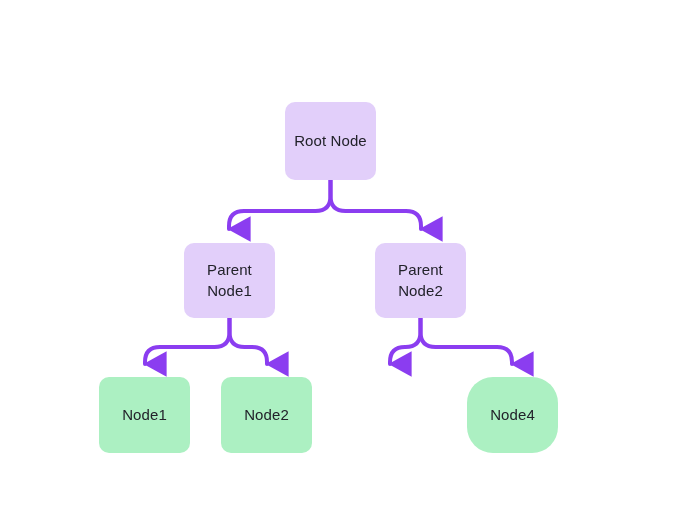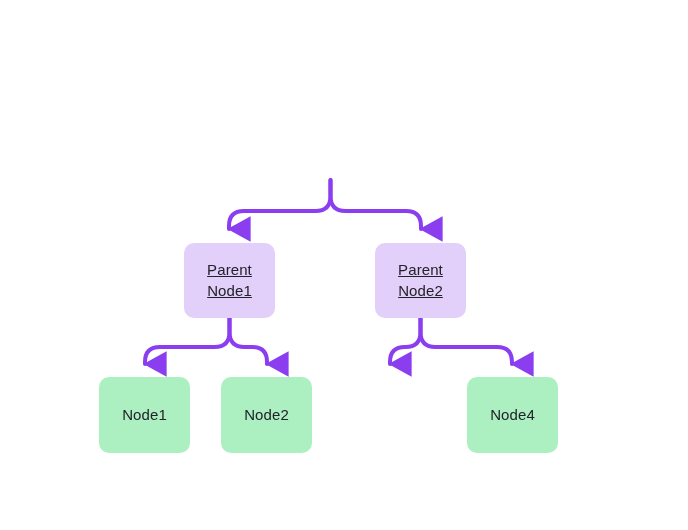--- a/index.html
+++ b/index.html
@@ -36,21 +36,21 @@
     border-radius: 10px;
     color: #22222a;
     font-size: 15px;
     line-height: 1.35;
     letter-spacing: 0.1px;
     font-weight: 400;
     white-space: pre-line;
     z-index: 2;
   }
   .node.root    { background: #e2cffa; }
-  .node.parent  { background: #e2cffa; text-decoration: underline; }
+  .node.parent  { background: #e2cffa; }
   .node.leaf    { background: #acf0c2; }
 </style>
 </head>
 <body>
 
 <div id="canvas">
 
   <svg id="edges" viewBox="0 0 688 530" width="688" height="530" aria-hidden="true">
     <defs>
       <marker id="arrowhead" markerWidth="7" markerHeight="7" refX="3.2" refY="6.0" orient="auto" markerUnits="strokeWidth">
@@ -64,21 +64,22 @@
 
     <path d="M 229.5 318 L 229.5 332 Q 229.5 347 214.5 347 L 160 347 Q 145 347 145 362 L 145 364" fill="none" stroke="#8b3df0" stroke-width="4" stroke-linecap="round" stroke-linejoin="round" marker-end="url(#arrowhead)"></path>
 
     <path d="M 229.5 318 L 229.5 332 Q 229.5 347 244.5 347 L 252 347 Q 267 347 267 362 L 267 364" fill="none" stroke="#8b3df0" stroke-width="4" stroke-linecap="round" stroke-linejoin="round" marker-end="url(#arrowhead)"></path>
 
     <path d="M 420.5 318 L 420.5 332 Q 420.5 347 405.5 347 L 405 347 Q 390 347 390 362 L 390 364" fill="none" stroke="#8b3df0" stroke-width="4" stroke-linecap="round" stroke-linejoin="round" marker-end="url(#arrowhead)"></path>
 
     <path d="M 420.5 318 L 420.5 332 Q 420.5 347 435.5 347 L 497 347 Q 512 347 512 362 L 512 364" fill="none" stroke="#8b3df0" stroke-width="4" stroke-linecap="round" stroke-linejoin="round" marker-end="url(#arrowhead)"></path>
   </svg>
 
+  <div class="node root" style="left:285px; top:102px; width:91px; height:78px;">Root Node</div>
   <div class="node parent" style="left:184px; top:243px; width:91px; height:75px;">Parent
 Node1</div>
   <div class="node parent" style="left:375px; top:243px; width:91px; height:75px;">Parent
 Node2</div>
   <div class="node leaf" style="left:99px;  top:377px; width:91px; height:76px;">Node1</div>
   <div class="node leaf" style="left:221px; top:377px; width:91px; height:76px;">Node2</div>
-  <div class="node leaf" style="left:467px; top:377px; width:91px; height:76px;">Node4</div>
+  <div class="node leaf" style="left:467px; top:377px; width:91px; height:76px;border-radius:26px;">Node4</div>
 
 </div>
 
 </body></html>

